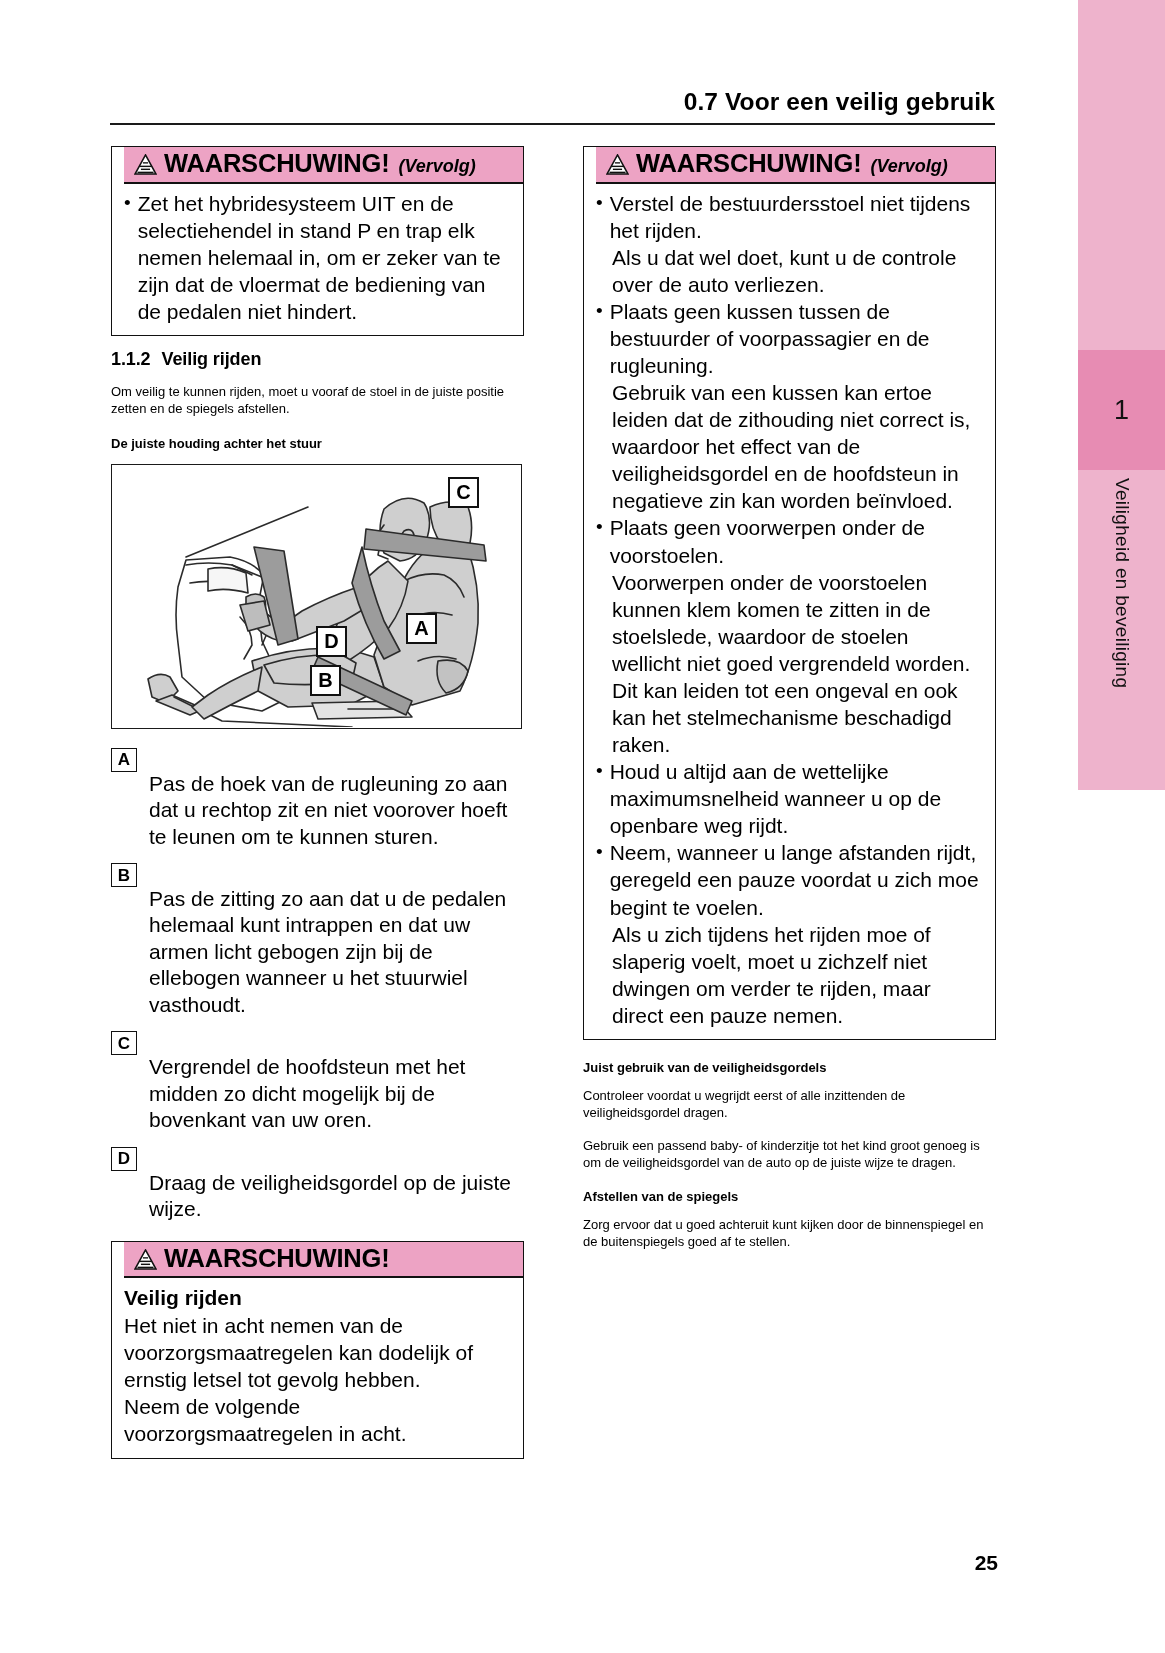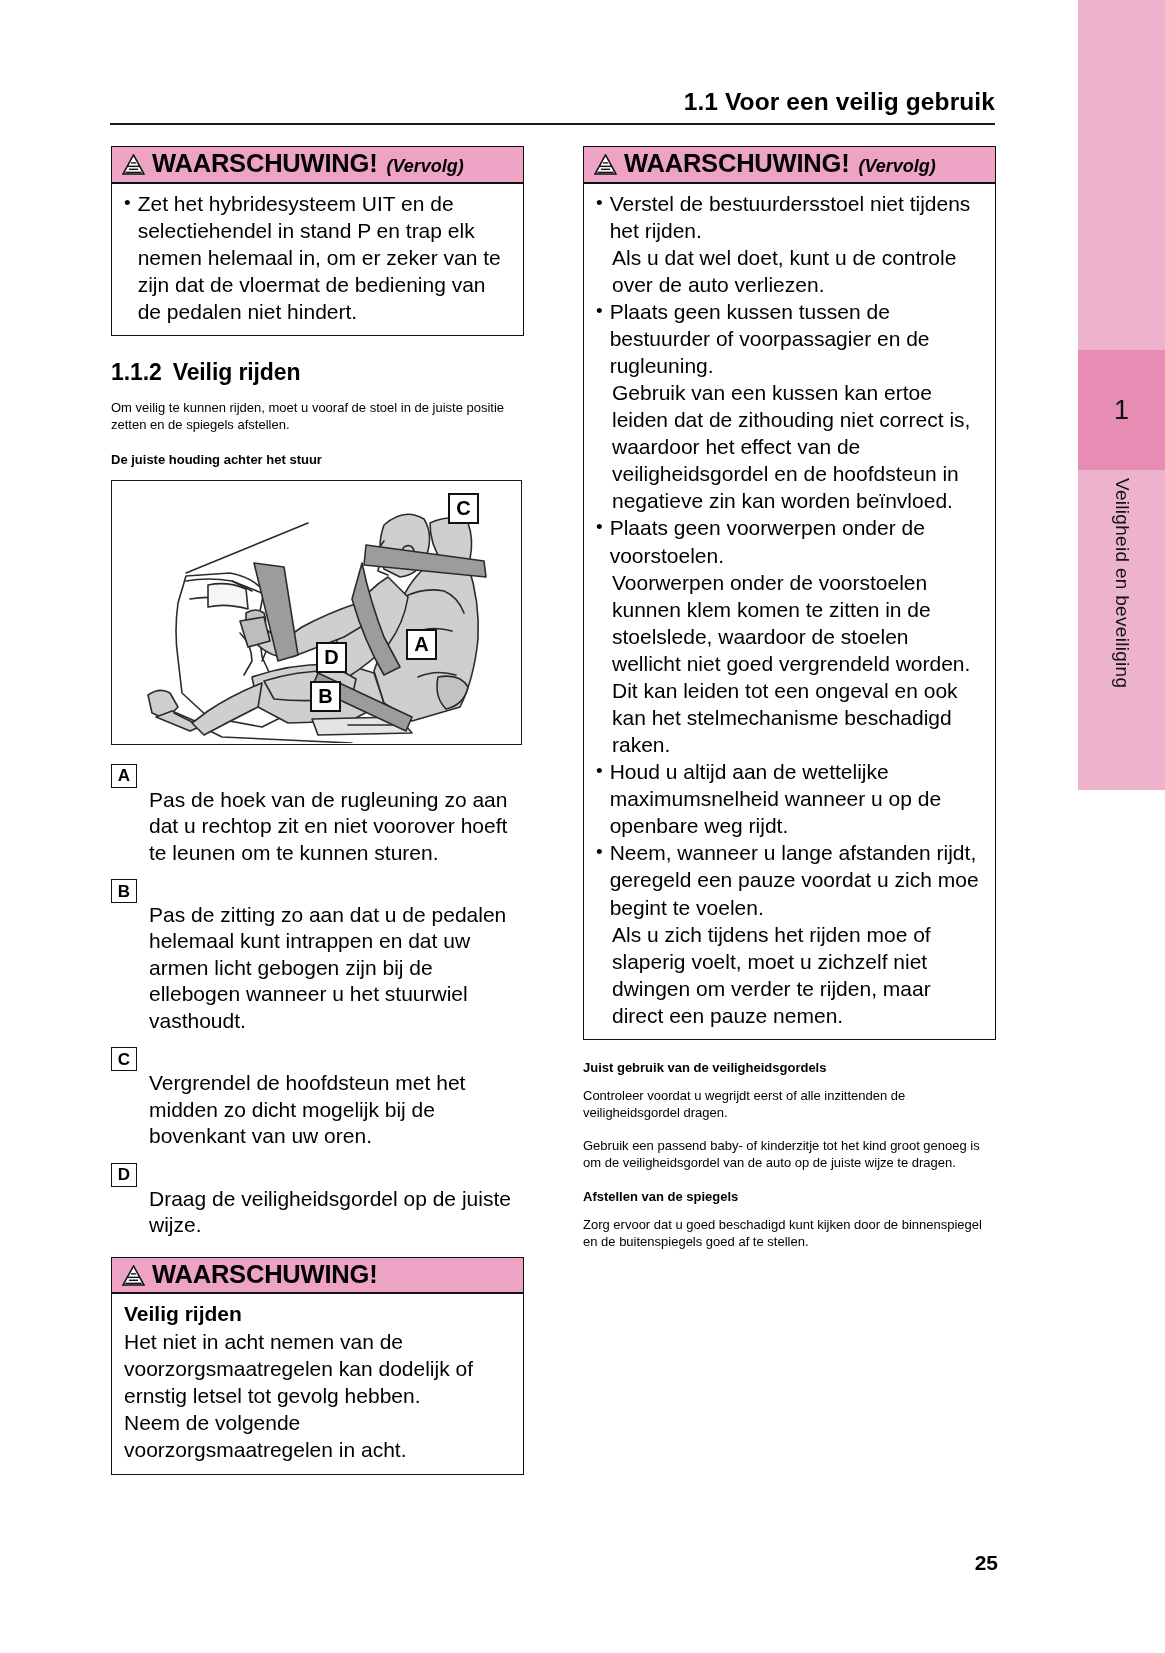--- a/index.html
+++ b/index.html
@@ -103,20 +103,21 @@
     margin-bottom: 0;
   }
   .warnbox-head {
     background: #eda3c4;
     border-bottom: 2.5px solid #111;
     padding: 4px 8px 5px 10px;
     display: flex;
     align-items: baseline;
     gap: 7px;
     line-height: 1;
+    margin-left: 12px;
   }
   .warn-icon {
     width: 23px; height: 21px;
     display: inline-block;
     position: relative;
     top: 3px;
     flex: 0 0 auto;
   }
   .warnbox-title {
     font-size: 25.5px;
@@ -148,23 +149,23 @@
   .warn-sub {
     padding-left: 16px;
   }
   .warn-strong {
     font-weight: bold;
     margin-bottom: 1px;
   }
 
   
   h2.section-heading {
-    font-size: 23px;
-    font-weight: bold;
-    margin: 23px 0 14px 0;
+    font-size: 18px;
+    font-weight: bold;
+    margin: 13px 0 14px 0;
     letter-spacing: -0.1px;
   }
   h2.section-heading .num { margin-right: 11px; }
   p.body {
     font-size: 13px;
     line-height: 1.3;
     margin: 0 0 16px 0;
   }
   h3.sub-heading {
     font-size: 13px;
@@ -230,21 +231,21 @@
   <div class="tab-number-block">
     <span class="tab-number">1</span>
   </div>
   <div class="tab-vertical-label">
     <span>Veiligheid en beveiliging</span>
   </div>
 </div>
 
 <div class="page">
 
-  <div class="running-head">1.1  Voor een veilig gebruik</div>
+  <div class="running-head">0.7  Voor een veilig gebruik</div>
   <div class="head-rule"></div>
 
   <div class="col col-left">
 
     <div class="warnbox">
       <div class="warnbox-head">
         <span class="warn-icon">
           <svg viewBox="0 0 24 22" width="23" height="21">
             <polygon points="12,1 23,21 1,21" fill="#ffffff" stroke="#111" stroke-width="1.6"></polygon>
             <rect x="5.5" y="12.2" width="13" height="1.5" fill="#111"></rect>
@@ -425,19 +426,19 @@
         <div class="warn-sub">Als u zich tijdens het rijden moe of slaperig voelt, moet u zichzelf niet dwingen om verder te rijden, maar direct een pauze nemen.</div>
 
       </div>
     </div>
 
     <h3 class="sub-heading" style="margin-top:20px;">Juist gebruik van de veiligheidsgordels</h3>
     <p class="body">Controleer voordat u wegrijdt eerst of alle inzittenden de veiligheidsgordel dragen.</p>
     <p class="body">Gebruik een passend baby- of kinderzitje tot het kind groot genoeg is om de veiligheidsgordel van de auto op de juiste wijze te dragen.</p>
 
     <h3 class="sub-heading">Afstellen van de spiegels</h3>
-    <p class="body">Zorg ervoor dat u goed beschadigd kunt kijken door de binnenspiegel en de buitenspiegels goed af te stellen.</p>
+    <p class="body">Zorg ervoor dat u goed achteruit kunt kijken door de binnenspiegel en de buitenspiegels goed af te stellen.</p>
 
   </div>
 
   <div class="page-number">25</div>
 
 </div>
 
 </body></html>

